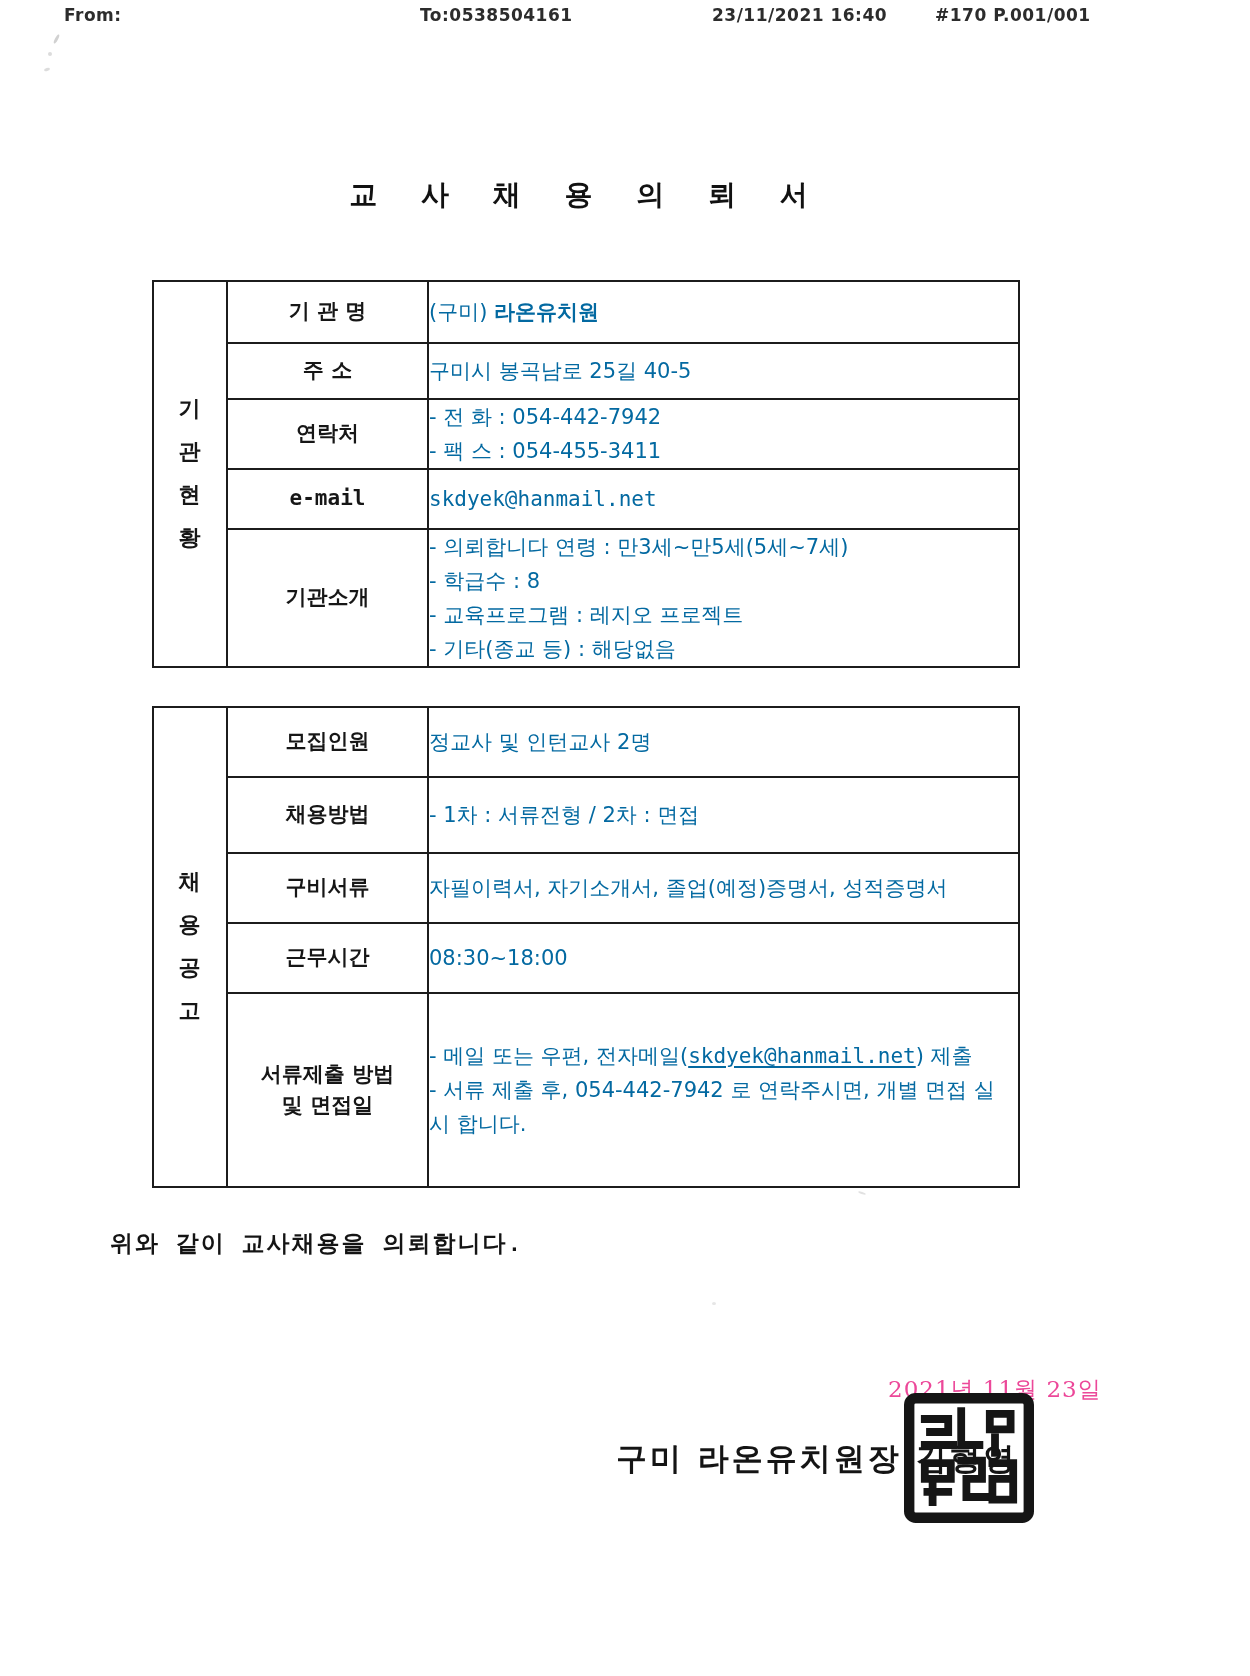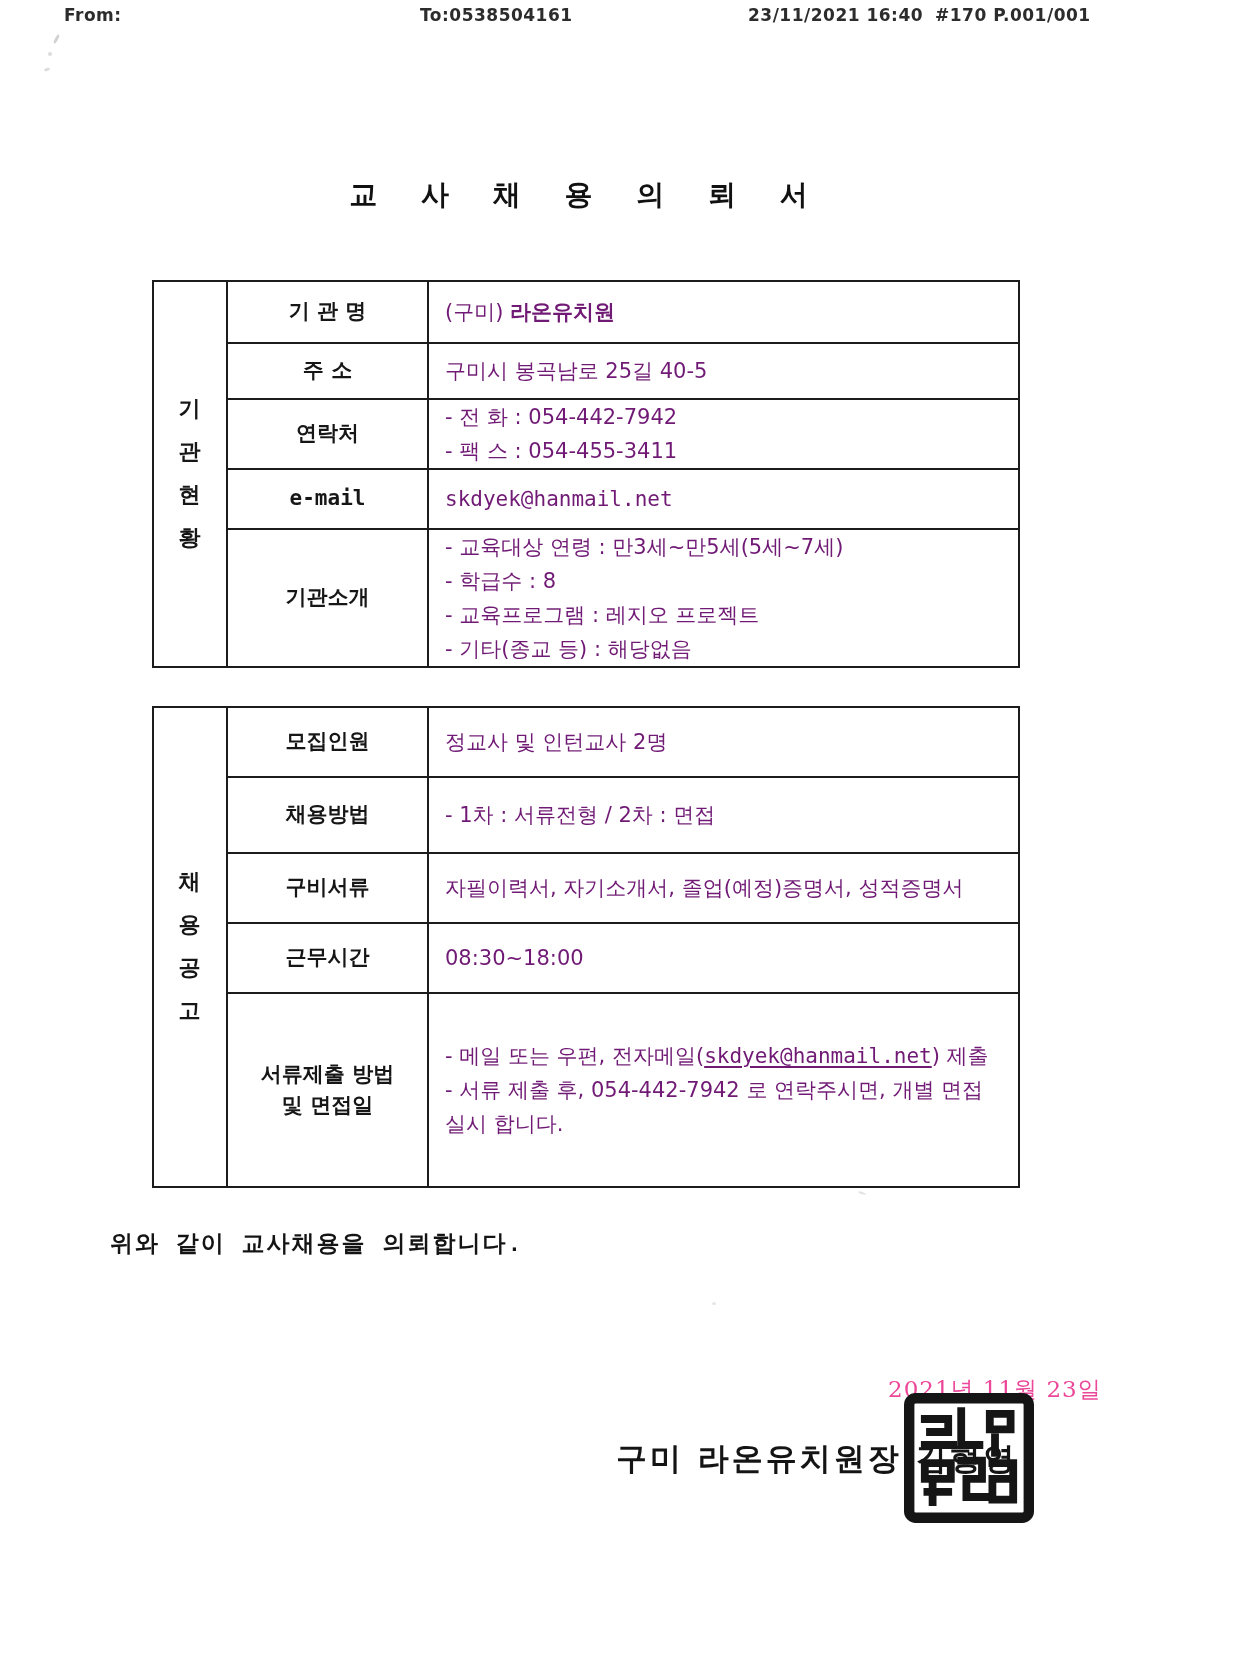--- a/index.html
+++ b/index.html
@@ -19,21 +19,21 @@
     top: 5px;
     font-family: "DejaVu Sans", "Liberation Sans", sans-serif;
     font-size: 17px;
     font-weight: 600;
     letter-spacing: 0.5px;
     color: #2c2c2c;
     white-space: nowrap;
   }
   .fax-from     { left: 64px; }
   .fax-to       { left: 420px; }
-  .fax-datetime { left: 748px; text-align: right; }
+  .fax-datetime { left: 712px; text-align: right; }
   .fax-page     { left: 935px; }
 
   
   .smudge { position: absolute; background: #9a9a9a; border-radius: 50%; }
   .smudge.s1 { left: 55px; top: 34px; width: 3px; height: 10px; transform: rotate(28deg); opacity: .45; }
   .smudge.s2 { left: 48px; top: 52px; width: 4px; height: 4px; opacity: .35; }
   .smudge.s3 { left: 44px; top: 68px; width: 6px; height: 3px; transform: rotate(-15deg); opacity: .35; }
   .smudge.s4 { left: 858px; top: 1192px; width: 8px; height: 2px; transform: rotate(20deg); opacity: .3; }
   .smudge.s5 { left: 712px; top: 1302px; width: 4px; height: 3px; opacity: .25; }
 
@@ -80,24 +80,24 @@
   td.label-cell {
     width: 201px;
     text-align: center;
     font-size: 21px;
     font-weight: bold;
     color: #161616;
     white-space: pre-line;
     line-height: 1.5;
   }
   td.value-cell {
-    padding-left: 16px;
+    padding-left: 0;
     padding-right: 10px;
     font-size: 21px;
-    color: #701a75;
+    color: #0369a1;
     line-height: 1.55;
   }
   .mono { font-family: "DejaVu Sans Mono", monospace; }
   .bold { font-weight: bold; }
   .uline { text-decoration: underline; text-underline-offset: 3px; }
   .vline { line-height: 1.62; }
 
   
   .closing {
     position: absolute;
@@ -179,21 +179,21 @@
       <div class="vline">- 팩 스 : 054-455-3411</div>
     </td>
   </tr>
   <tr>
     <td class="label-cell mono" style="height:60px">e-mail</td>
     <td class="value-cell mono">skdyek@hanmail.net</td>
   </tr>
   <tr>
     <td class="label-cell" style="height:138px">기관소개</td>
     <td class="value-cell">
-      <div class="vline">- 교육대상 연령 : 만3세~만5세(5세~7세)</div>
+      <div class="vline">- 의뢰합니다 연령 : 만3세~만5세(5세~7세)</div>
       <div class="vline">- 학급수 : 8</div>
       <div class="vline">- 교육프로그램 : 레지오 프로젝트</div>
       <div class="vline">- 기타(종교 등) : 해당없음</div>
     </td>
   </tr>
 </tbody>
   </table>
 
 <table class="form" id="recruitment-table">
   <tbody>

